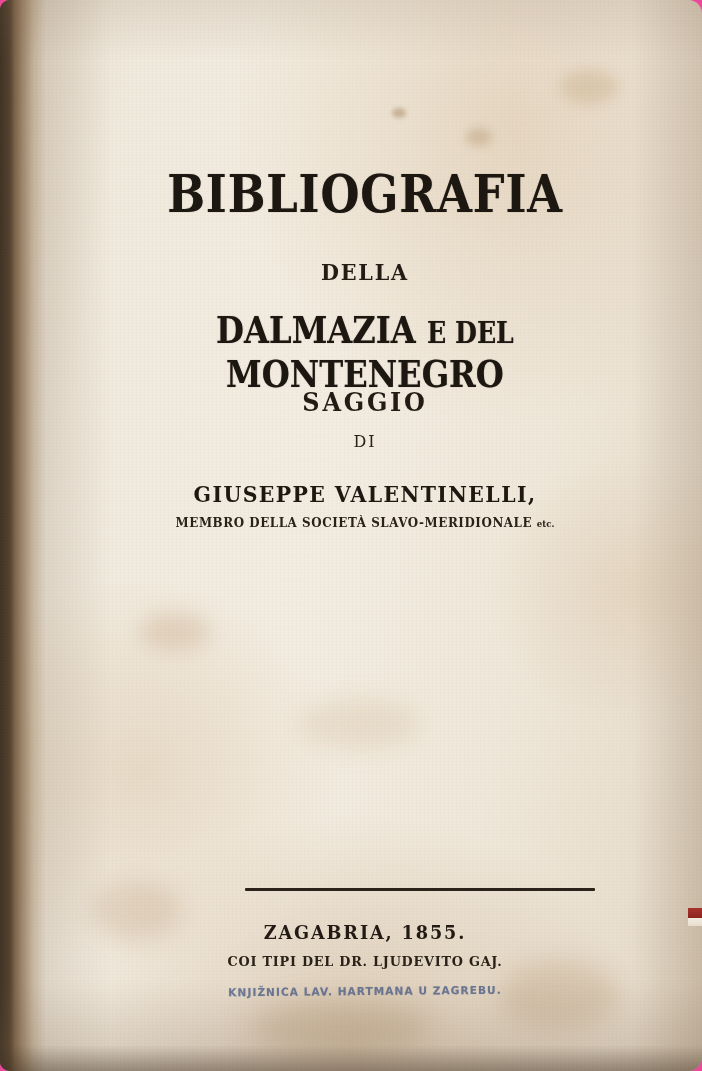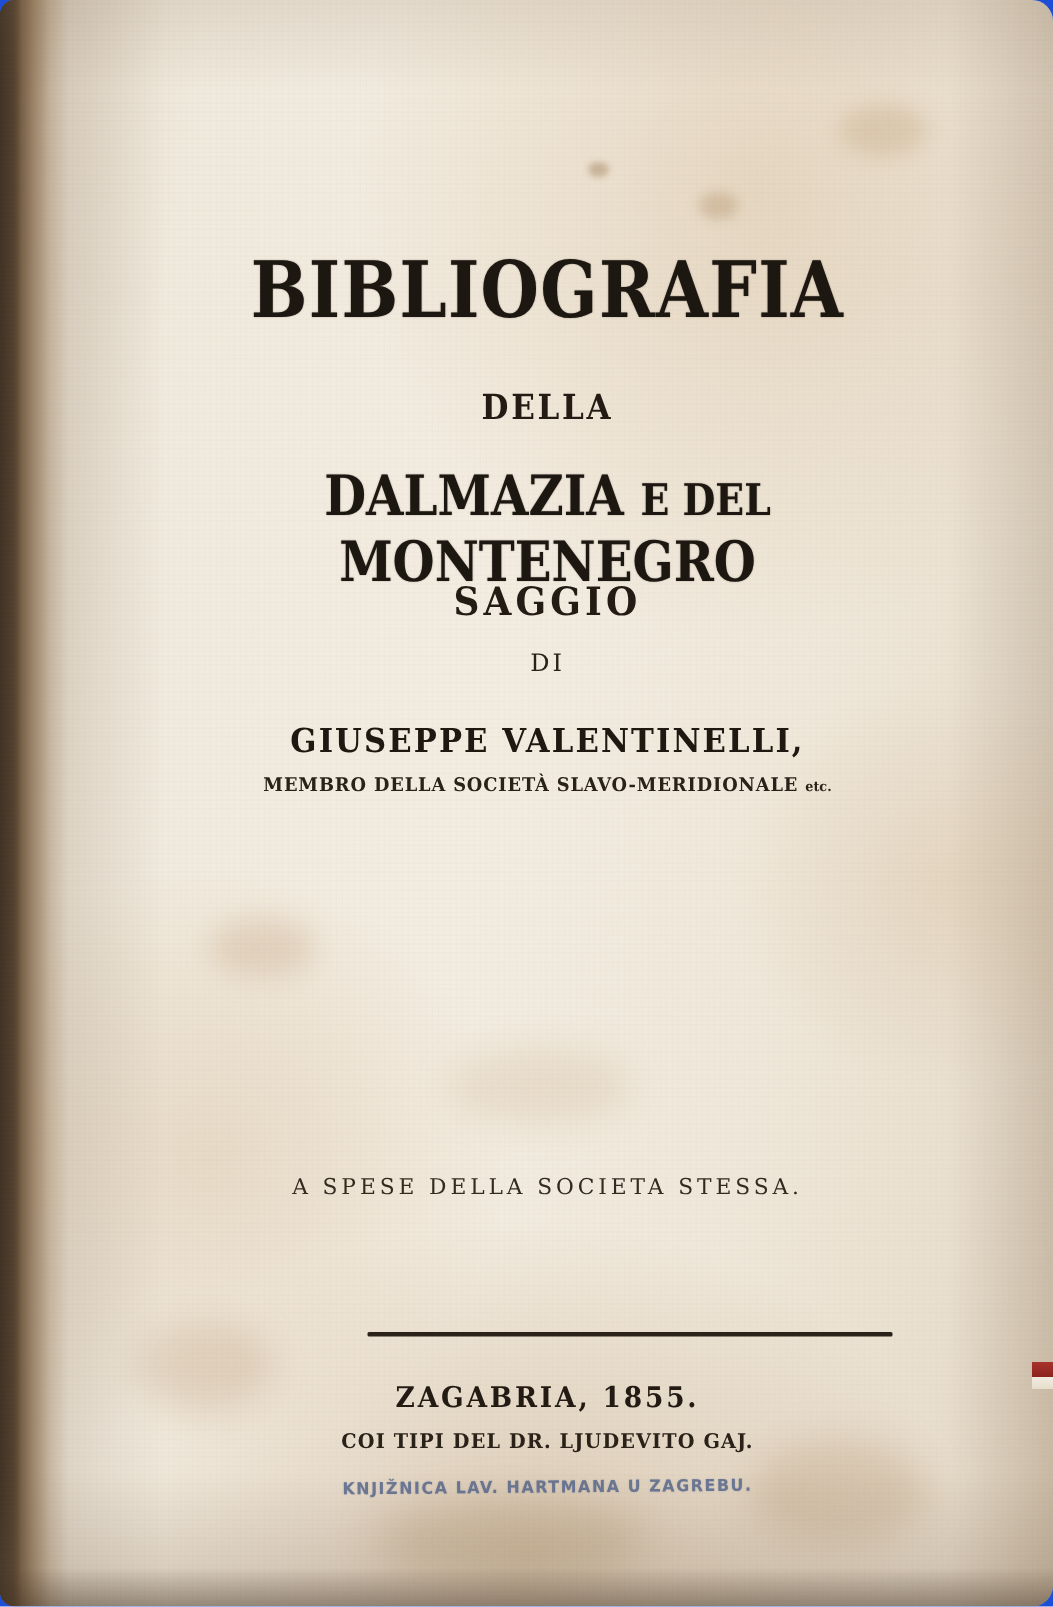--- a/index.html
+++ b/index.html
@@ -11,21 +11,21 @@
     width: 702px;
     height: 1071px;
     overflow: hidden;
     font-family: "DejaVu Serif", serif;
   }
 
   #page {
     position: relative;
     width: 702px;
     height: 1071px;
-    background: #1d4ed8;
+    background: #ec4899;
     overflow: hidden;
   }
 
   
   .scan {
     position: absolute;
     left: 0;
     top: 0;
     width: 702px;
     height: 1071px;
@@ -295,21 +295,20 @@
 
       <div class="di">DI</div>
 
       <div class="author">GIUSEPPE VALENTINELLI,</div>
 
       <div class="affiliation">
         <span>MEMBRO DELLA SOCIETÀ SLAVO-MERIDIONALE</span>
         <span class="etc">etc.</span>
       </div>
 
-      <div class="expense">A SPESE DELLA SOCIETA STESSA.</div>
 
       <div class="rule"></div>
 
       <div class="city-year">ZAGABRIA, 1855.</div>
 
       <div class="printer">COI TIPI DEL DR. LJUDEVITO GAJ.</div>
 
       <div class="stamp">KNJIŽNICA LAV. HARTMANA U ZAGREBU.</div>
 
     </div>

